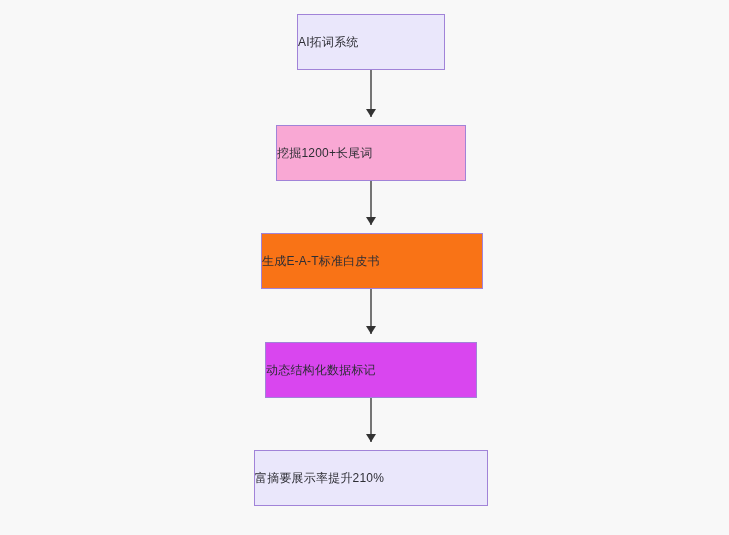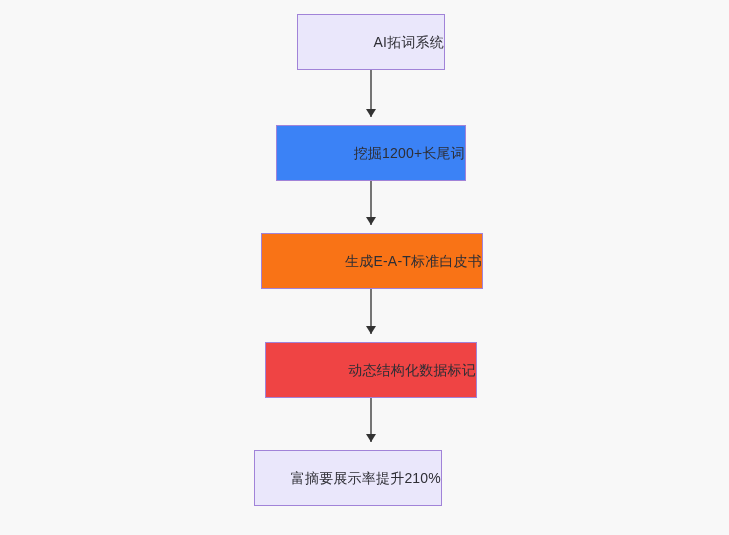--- a/index.html
+++ b/index.html
@@ -18,23 +18,23 @@
     width: 729px;
     height: 535px;
   }
   .node {
     position: absolute;
     box-sizing: border-box;
     background: #eae7fb;
     border: 1px solid #a183d8;
     display: flex;
     align-items: center;
-    justify-content: flex-end;
+    justify-content: flex-start;
     color: #2e2e35;
-    font-size: 14px;
+    font-size: 12px;
     line-height: 1.2;
     letter-spacing: 0.2px;
     white-space: nowrap;
   }
   .node-label {
     display: block;
   }
   .edge {
     position: absolute;
     width: 2px;
@@ -59,25 +59,25 @@
     <div class="arrowhead" style="left: 371px; top: 109px; border-top-color: rgb(51, 51, 51);"></div>
     <div class="edge" style="left: 371px; top: 181px; height: 44px; background: rgb(117, 117, 117);"></div>
     <div class="arrowhead" style="left: 371px; top: 217px; border-top-color: rgb(51, 51, 51);"></div>
     <div class="edge" style="left: 371px; top: 289px; height: 45px; background: rgb(117, 117, 117);"></div>
     <div class="arrowhead" style="left: 371px; top: 326px; border-top-color: rgb(51, 51, 51);"></div>
     <div class="edge" style="left: 371px; top: 398px; height: 44px; background: rgb(117, 117, 117);"></div>
     <div class="arrowhead" style="left: 371px; top: 434px; border-top-color: rgb(51, 51, 51);"></div>
     <div class="node" style="left: 297px; top: 14px; width: 148px; height: 56px; background: rgb(234, 231, 251); border-color: rgb(161, 131, 216); color: rgb(46, 46, 53);">
       <span class="node-label">AI拓词系统</span>
     </div>
-    <div class="node" style="left: 276px; top: 125px; width: 190px; height: 56px; background: #3b82f6; border-color: rgb(161, 131, 216); color: rgb(46, 46, 53);">
+    <div class="node" style="left: 276px; top: 125px; width: 190px; height: 56px; background: #f9a8d4; border-color: rgb(161, 131, 216); color: rgb(46, 46, 53);">
       <span class="node-label">挖掘1200+长尾词</span>
     </div>
     <div class="node" style="left: 261px; top: 233px; width: 222px; height: 56px; background: #f97316; border-color: rgb(161, 131, 216); color: rgb(46, 46, 53);">
       <span class="node-label">生成E-A-T标准白皮书</span>
     </div>
-    <div class="node" style="left: 265px; top: 342px; width: 212px; height: 56px; background: #ef4444; border-color: rgb(161, 131, 216); color: rgb(46, 46, 53);">
+    <div class="node" style="left: 265px; top: 342px; width: 212px; height: 56px; background: #d946ef; border-color: rgb(161, 131, 216); color: rgb(46, 46, 53);">
       <span class="node-label">动态结构化数据标记</span>
     </div>
-    <div class="node" style="left: 254px; top: 450px; width: 188px; height: 56px; background: rgb(234, 231, 251); border-color: rgb(161, 131, 216); color: rgb(46, 46, 53);">
+    <div class="node" style="left: 254px; top: 450px; width: 234px; height: 56px; background: rgb(234, 231, 251); border-color: rgb(161, 131, 216); color: rgb(46, 46, 53);">
       <span class="node-label">富摘要展示率提升210%</span>
     </div>
   </div>
 
 </body></html>

